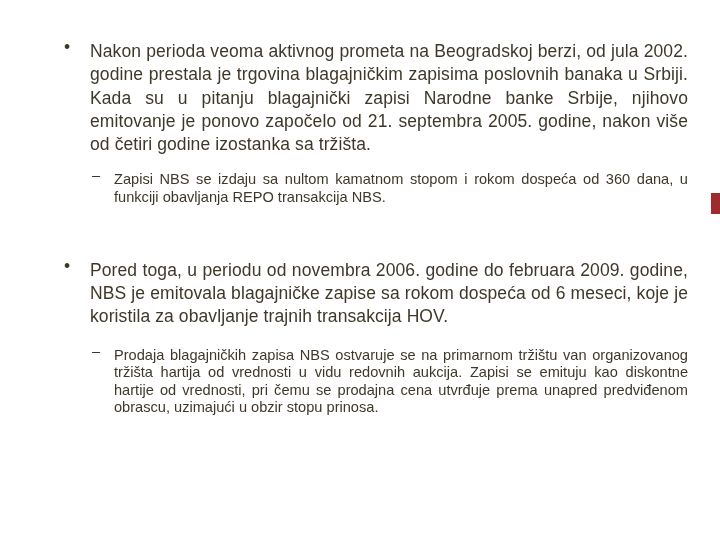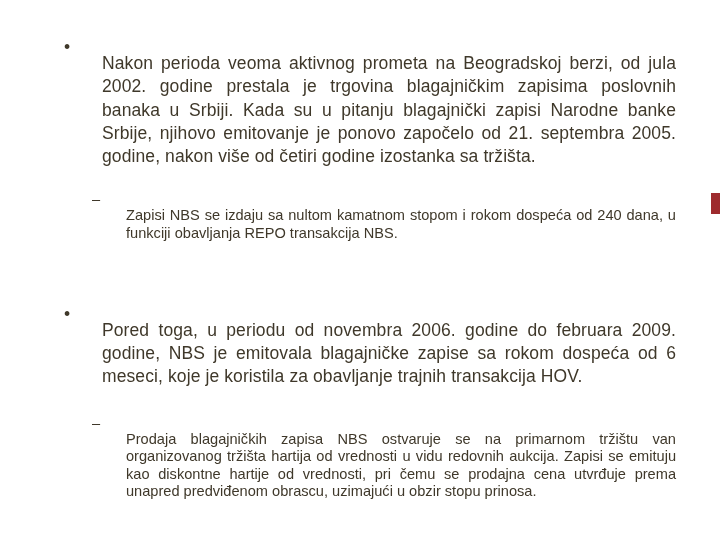--- a/index.html
+++ b/index.html
@@ -30,21 +30,21 @@
     top: 36px;
     left: 60px;
     right: 28px;
   }
   .bullet {
     display: flex;
     align-items: flex-start;
   }
   .bullet .text {
     flex: 1;
-    margin: 16px;
+    margin: 4px;
     text-align: justify;
     text-align-last: left;
   }
   .l1 {
     font-size: 17.5px;
     line-height: 23.3px;
     letter-spacing: 0.1px;
   }
   .l1 .marker {
     flex: none;
@@ -77,21 +77,21 @@
 
   <div class="content">
 
     <div class="group-1">
       <div class="bullet l1">
         <span class="marker">•</span>
         <p class="text">Nakon perioda veoma aktivnog prometa na Beogradskoj berzi, od jula 2002. godine prestala je trgovina blagajničkim zapisima poslovnih banaka u Srbiji. Kada su u pitanju blagajnički zapisi Narodne banke Srbije, njihovo emitovanje je ponovo započelo od 21. septembra 2005. godine, nakon više od četiri godine izostanka sa tržišta.</p>
       </div>
       <div class="bullet l2">
         <span class="marker">–</span>
-        <p class="text">Zapisi NBS se izdaju sa nultom kamatnom stopom i rokom dospeća od 240 dana, u funkciji obavljanja REPO transakcija NBS.</p>
+        <p class="text">Zapisi NBS se izdaju sa nultom kamatnom stopom i rokom dospeća od 360 dana, u funkciji obavljanja REPO transakcija NBS.</p>
       </div>
     </div>
 
     <div class="group-2">
       <div class="bullet l1">
         <span class="marker">•</span>
         <p class="text">Pored toga, u periodu od novembra 2006. godine do februara 2009. godine, NBS je emitovala blagajničke zapise sa rokom dospeća od 6 meseci, koje je koristila za obavljanje trajnih transakcija HOV.</p>
       </div>
       <div class="bullet l2">
         <span class="marker">–</span>

